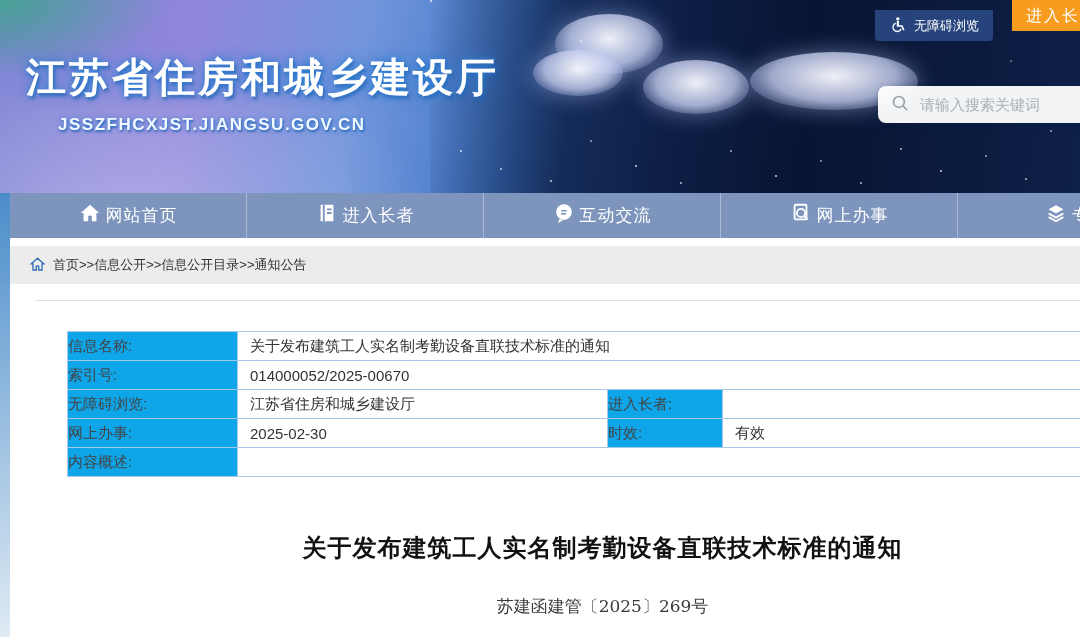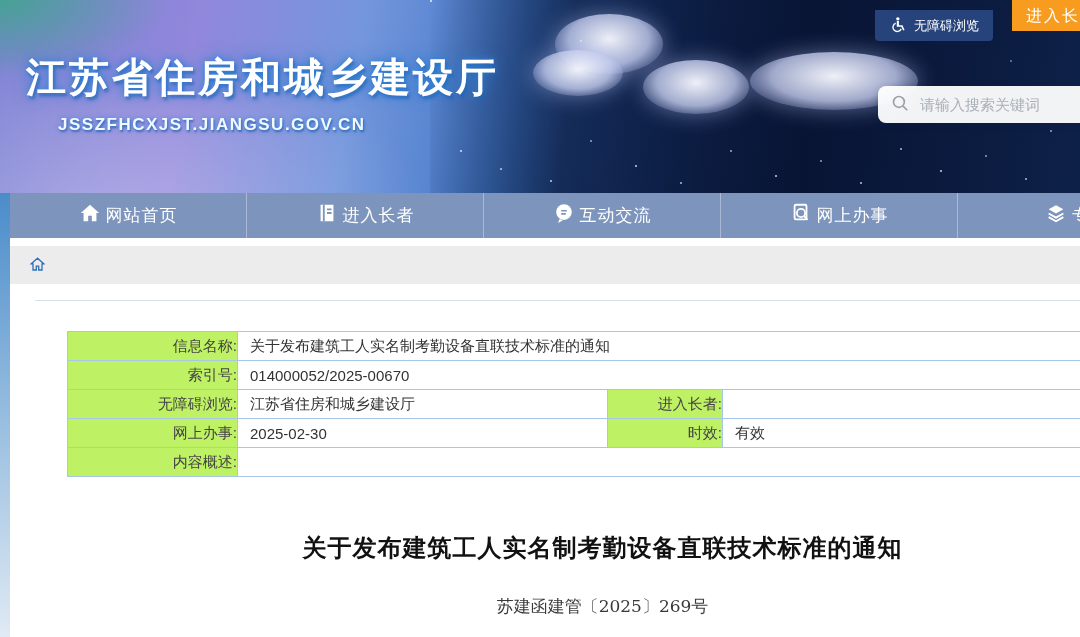--- a/index.html
+++ b/index.html
@@ -69,21 +69,21 @@
   .breadcrumb { position:absolute; left:10px; top:246px; width:1185px; height:38px; background:#ececec;
     display:flex; align-items:center; padding-left:20px; gap:8px; font-size:13px; color:#333; }
   .breadcrumb-path { cursor:pointer; }
 
   .content-topline { position:absolute; left:35px; top:300px; width:1045px; height:1px; background:#d9dfe6; }
 
   
   .info-table { position:absolute; left:67px; top:331px; width:1056px; border-collapse:collapse;
     table-layout:fixed; font-size:15px; color:#333; }
   .info-table td { border:1px solid #a6c8e8; height:29px; overflow:hidden; white-space:nowrap; }
-  .info-table td.lbl { background:#bef264; text-align:right; color:#444; }
+  .info-table td.lbl { background:#0ea5e9; text-align:left; color:#444; }
   .info-table td.val { background:#fff; padding-left:12px; }
 
   
   .article-title { position:absolute; left:10px; top:532px; width:1185px; text-align:center;
     font-size:24px; font-weight:bold; color:#111; letter-spacing:1px; }
   .doc-number { position:absolute; left:10px; top:595px; width:1185px; text-align:center;
     font-size:17px; color:#3a3a3a; font-family:"DejaVu Serif", serif; }
 </style>
 </head>
 <body>
@@ -176,20 +176,21 @@
       <span>专题</span>
     </div>
   </div>
 
   <div class="breadcrumb">
     <span>
       <svg width="15" height="14" viewBox="0 0 15 14">
         <path d="M7.5 1.2 1.2 6.8h1.8V13h3.3V9.2h2.4V13H12V6.8h1.8z" fill="none" stroke="#2d6db5" stroke-width="1.3"></path>
       </svg>
     </span>
+    <span class="breadcrumb-path">首页&gt;&gt;信息公开&gt;&gt;信息公开目录&gt;&gt;通知公告</span>
   </div>
 
   <div class="content-topline"></div>
 
   <table class="info-table">
     <colgroup>
         <col style="width:170px">
         <col style="width:370px">
         <col style="width:115px">
         <col style="width:401px">

